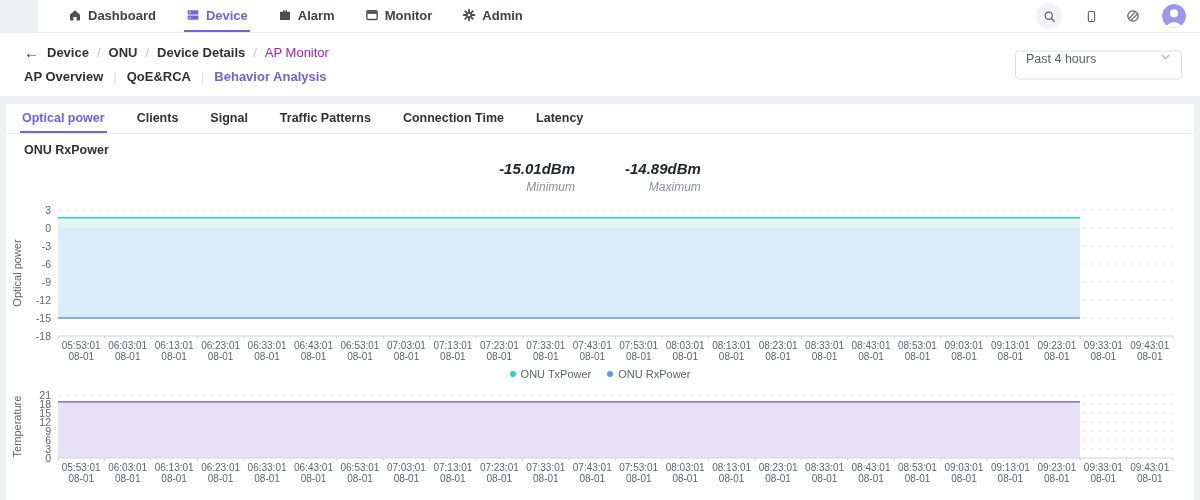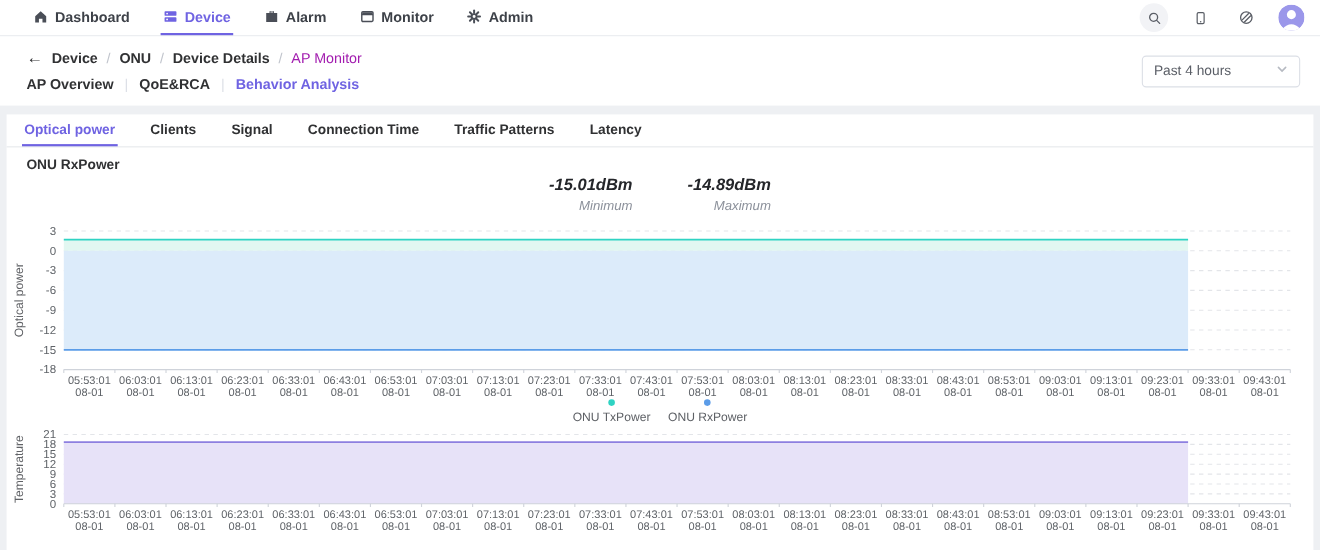--- a/index.html
+++ b/index.html
@@ -1,21 +1,21 @@
 <!DOCTYPE html>
 <html><head>
 <meta charset="utf-8">
 <style>
   * { margin:0; padding:0; box-sizing:border-box; }
   html,body { width:1200px; height:500px; overflow:hidden;
     font-family:"Liberation Sans","DejaVu Sans",sans-serif; background:#eef0f3; color:#303133; }
 
   
   .navbar { height:33px; background:#fff; border-bottom:1px solid #e8eaee;
-    display:flex; align-items:stretch; justify-content:space-between; padding:0 14px 0 28px; }
+    display:flex; align-items:stretch; justify-content:space-between; padding:0 14px 0 28px;margin-left:38px; }
   .nav-left { display:flex; align-items:stretch; }
   .nav-item { display:flex; align-items:center; gap:6px; padding:0 2px; margin-right:26px;
     font-size:13px; font-weight:600; color:#3d4148; cursor:pointer; border-bottom:2px solid transparent; }
   .nav-item .ni { display:inline-flex; color:#4a4e57; }
   .nav-item.active { color:#6f63e2; border-bottom-color:#6f63e2; }
   .nav-item.active .ni { color:#6f63e2; }
   .nav-right { display:flex; align-items:center; gap:16px; }
   .icon-btn { width:26px; height:26px; border-radius:50%; display:inline-flex;
     align-items:center; justify-content:center; color:#5a5e66; cursor:pointer; }
   .icon-btn.circled { background:#f2f3f6; }
@@ -26,40 +26,40 @@
   .crumb-row { display:flex; align-items:center; font-size:13px; }
   .back-ic { font-size:15px; font-weight:700; color:#303133; margin-right:8px; cursor:pointer; }
   .crumb { font-weight:700; color:#303133; cursor:pointer; }
   .crumb.current { font-weight:400; color:#a21caf; cursor:default; }
   .crumb-sep { color:#c0c4cc; margin:0 8px; font-weight:400; }
   .subnav-row { display:flex; align-items:center; font-size:13px; margin-top:8px; }
   .subnav-item { font-weight:700; color:#303133; cursor:pointer; }
   .subnav-item.active { color:#6f63e2; }
   .subnav-sep { color:#dcdfe6; margin:0 10px; }
   .time-select { position:absolute; right:18px; top:50%; transform:translateY(-50%);
-    width:144px; height:29px; border:1px solid #dcdfe6; border-radius:4px; background:#fff;
-    display:flex; align-items:center; justify-content:space-between; padding:0 10px;
+    width:167px; height:29px; border:1px solid #dcdfe6; border-radius:4px; background:#fff;
+    display:flex; justify-content:space-between; padding:0 10px;
     font-size:12.5px; color:#5a5e66; cursor:pointer; }
 
   .gap { height:8px; }
 
   
   .main-card { background:#fff; margin:0 6px; height:402px; }
   .tabs { display:flex; align-items:stretch; height:30px; border-bottom:1px solid #e6e8eb; padding:0 14px; }
   .tab { display:flex; align-items:center; margin-right:28px; padding:0 2px;
     font-size:12.5px; font-weight:700; color:#303133; cursor:pointer; border-bottom:2px solid transparent; }
   .tab.active { color:#6f63e2; border-bottom-color:#6f63e2; }
   .section-title { margin:9px 0 0 18px; font-size:12.5px; font-weight:700; color:#303133; }
   .stats { display:flex; justify-content:center; gap:50px; margin-top:3px; }
   .stat { text-align:center;font-style:italic; }
   .stat-value { font-size:15px; font-weight:700; color:#24262a; }
   .stat-label { font-size:12px; color:#8b909a; margin-top:3px;text-align:right; }
   .chart-svg { display:block; margin-top:8px; }
   .legend { display:flex; justify-content:center; align-items:center; gap:16px; height:16px; margin-top:0px; }
-  .legend-item { display:flex; align-items:center; gap:5px; font-size:11px; color:#5e6166; cursor:pointer;flex-direction:column; }
+  .legend-item { display:flex; align-items:center; gap:5px; font-size:11px; color:#5e6166; cursor:pointer; }
   .legend-dot { width:6px; height:6px; border-radius:50%; }
 </style>
 </head>
 <body>
 
 <header class="navbar">
   <nav class="nav-left" id="main-nav">
       <div class="nav-item">
         <span class="ni">
           <svg viewBox="0 0 14 14" width="14" height="14">
@@ -186,22 +186,22 @@
   </div>
 </section>
 
 <div class="gap"></div>
 
 <main class="main-card">
   <div class="tabs" id="tabs">
       <div class="tab active">Optical power</div>
       <div class="tab">Clients</div>
       <div class="tab">Signal</div>
+      <div class="tab">Traffic Patterns</div>
       <div class="tab">Connection Time</div>
-      <div class="tab">Traffic Patterns</div>
       <div class="tab">Latency</div>
     </div>
   <div class="section-title">ONU RxPower</div>
   <div class="stats" id="stats">
       <div class="stat">
         <div class="stat-value">-15.01dBm</div>
         <div class="stat-label">Minimum</div>
       </div>
       <div class="stat">
         <div class="stat-value">-14.89dBm</div>

